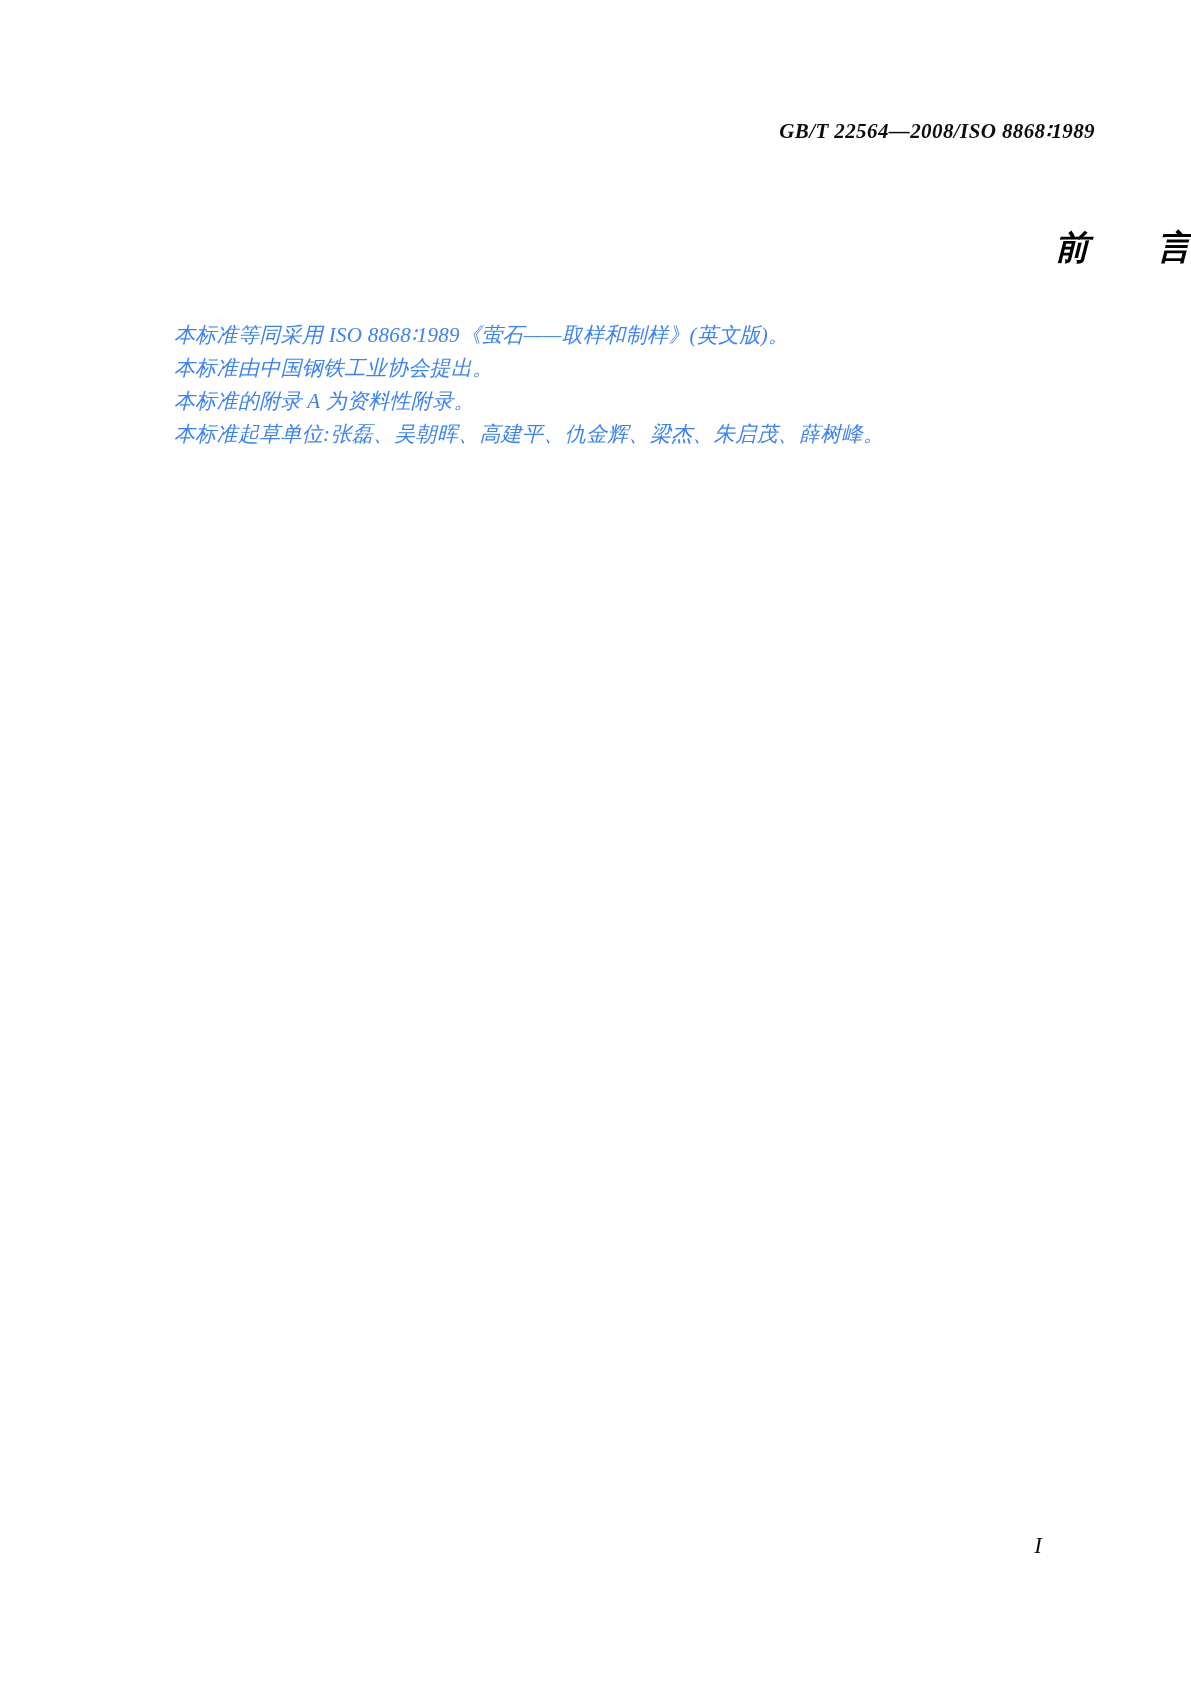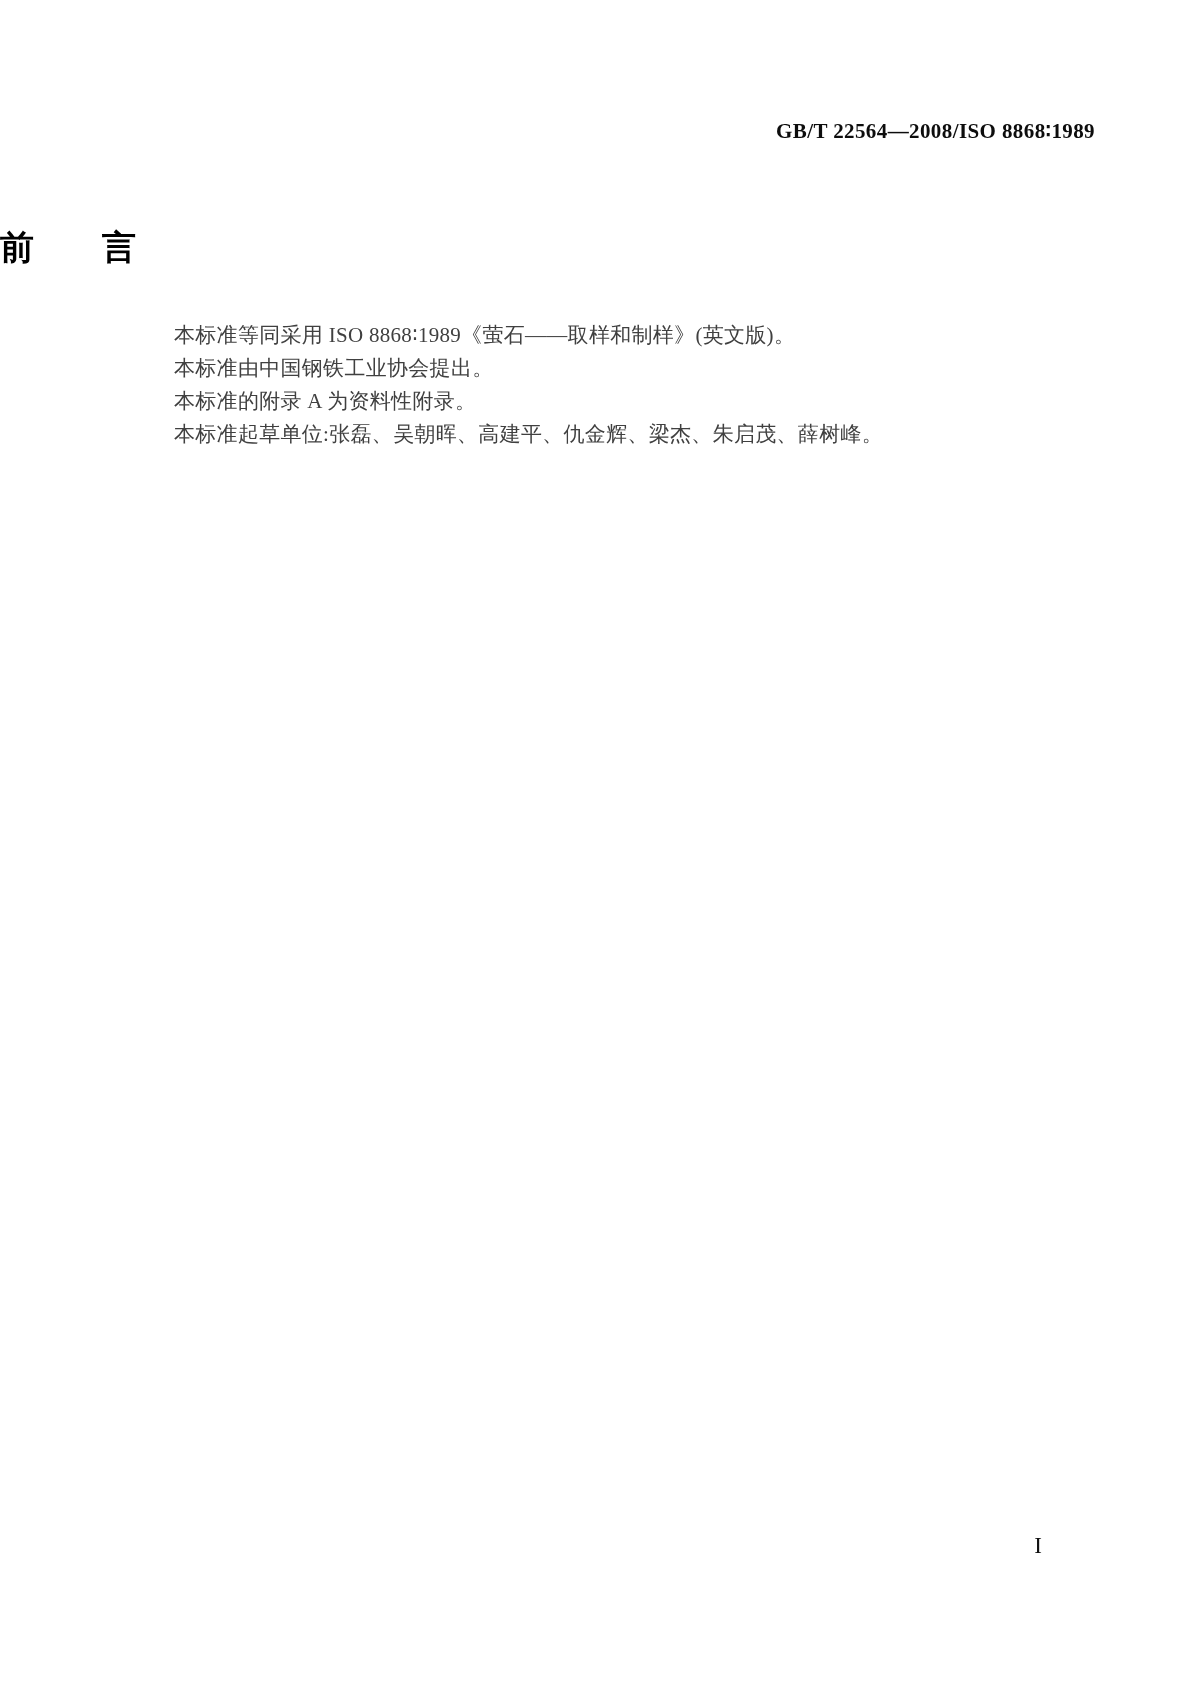--- a/index.html
+++ b/index.html
@@ -9,60 +9,61 @@
   }
   .page {
     position: relative;
     width: 1191px;
     height: 1684px;
     margin: 0 auto;
     background: #ffffff;
     overflow: hidden;
     font-family: "Liberation Serif", "DejaVu Serif", serif;
     color: #1c1c1c;
+    font-style: italic;
   }
   .doc-code {
     position: absolute;
     top: 119px;
     right: 96px;
     font-family: "Liberation Serif", "DejaVu Serif", serif;
     font-weight: bold;
     font-size: 21px;
     line-height: 24px;
     letter-spacing: 0.4px;
     color: #0d0d0d;
     white-space: nowrap;
   }
   .doc-title {
     position: absolute;
     top: 227px;
     left: 0;
     width: 100%;
-    text-align: left;
+    text-align: right;
     font-family: "DejaVu Sans", "Liberation Sans", sans-serif;
     font-weight: bold;
     font-size: 34px;
     line-height: 40px;
     color: #000000;
     white-space: pre;
   }
   .doc-body {
     position: absolute;
     top: 319px;
     left: 132px;
     right: 92px;
   }
   .doc-body p {
     margin: 0;
     padding: 0;
     text-indent: 2em;
     font-size: 21px;
     line-height: 33px;
     letter-spacing: 0.3px;
-    color: #404040;
+    color: #3b82f6;
   }
   .page-number {
     position: absolute;
     top: 1533px;
     left: 1026px;
     width: 24px;
     text-align: center;
     font-family: "Liberation Serif", "DejaVu Serif", serif;
     font-size: 23px;
     line-height: 26px;

